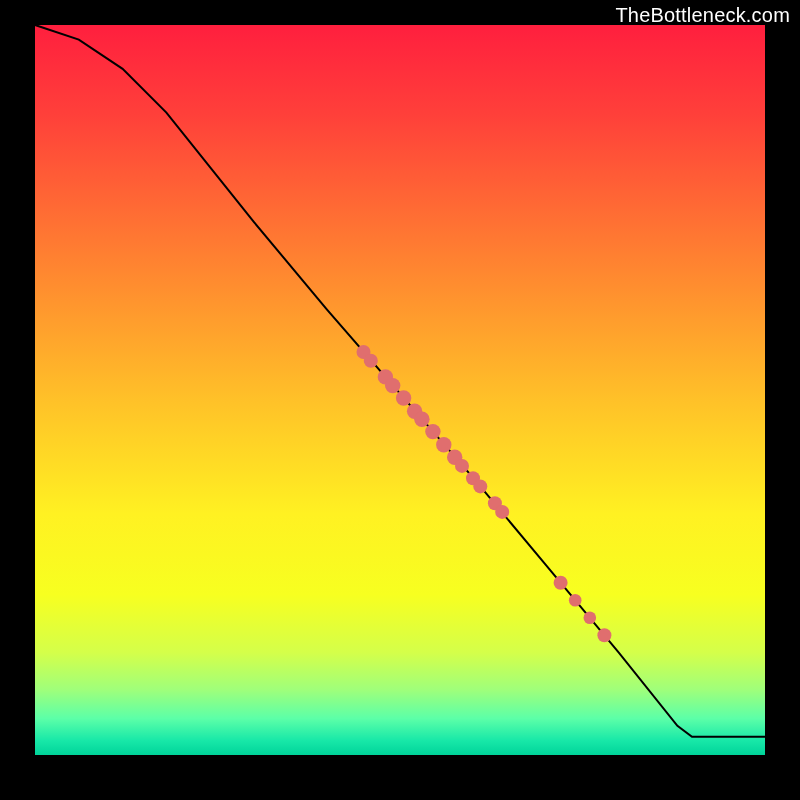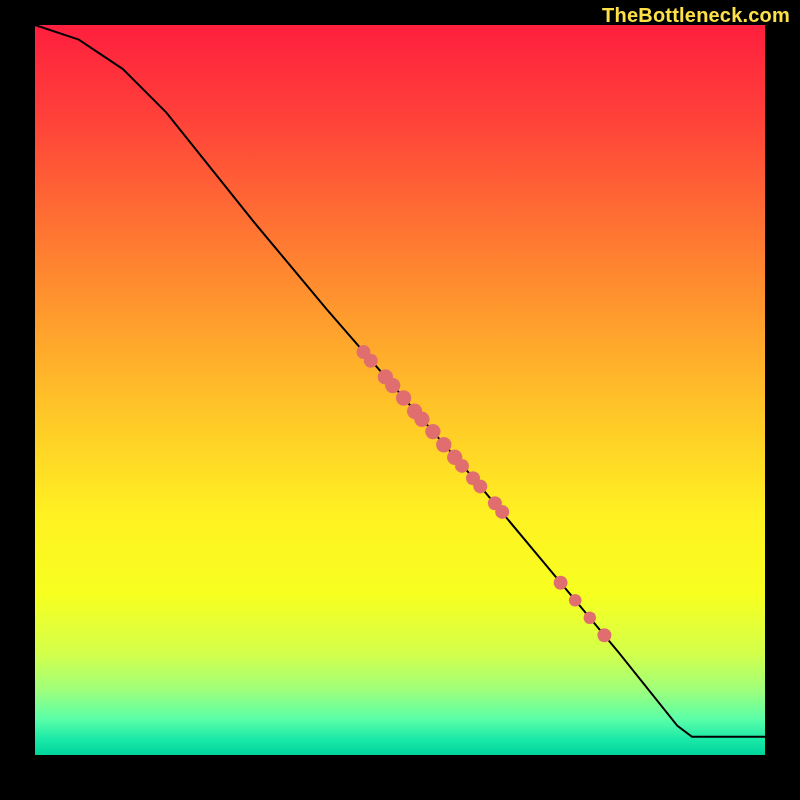--- a/index.html
+++ b/index.html
@@ -29,23 +29,23 @@
       #a0ff7a 91%,
       #5cffa8 95%,
       #18e8a8 98%,
       #00d49a 100%
     );
   }
   .watermark {
     position: absolute;
     top: 4px;
     right: 10px;
-    color: #fde047;
+    color: #ffffff;
     font-size: 20px;
-    font-weight: 700;
+    font-weight: 400;
     letter-spacing: 0.2px;
     user-select: none;
   }
   svg {
     position: absolute;
     left: 0;
     top: 0;
   }
 </style>
 </head>

